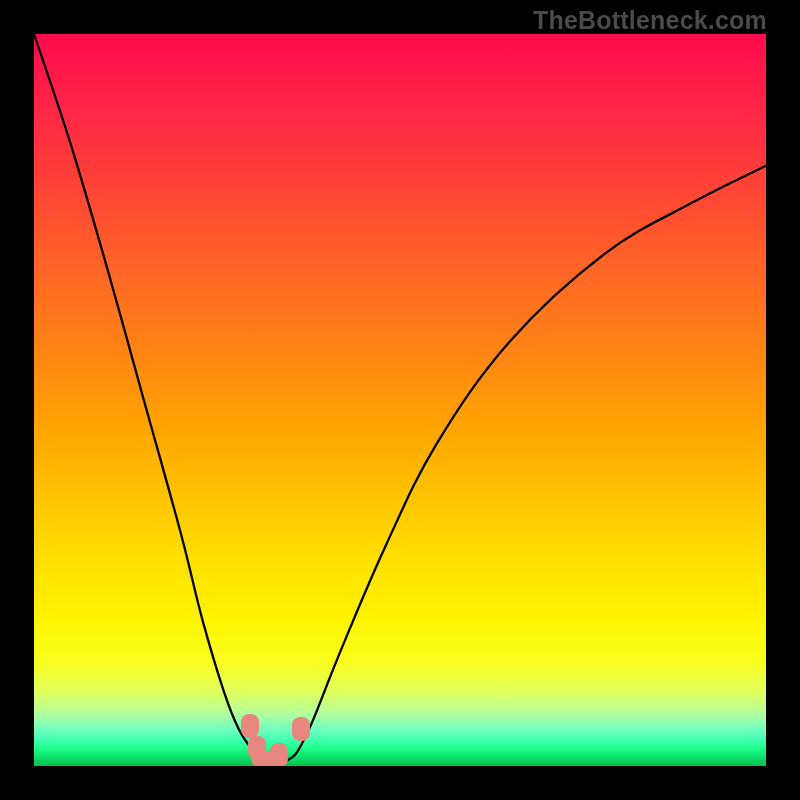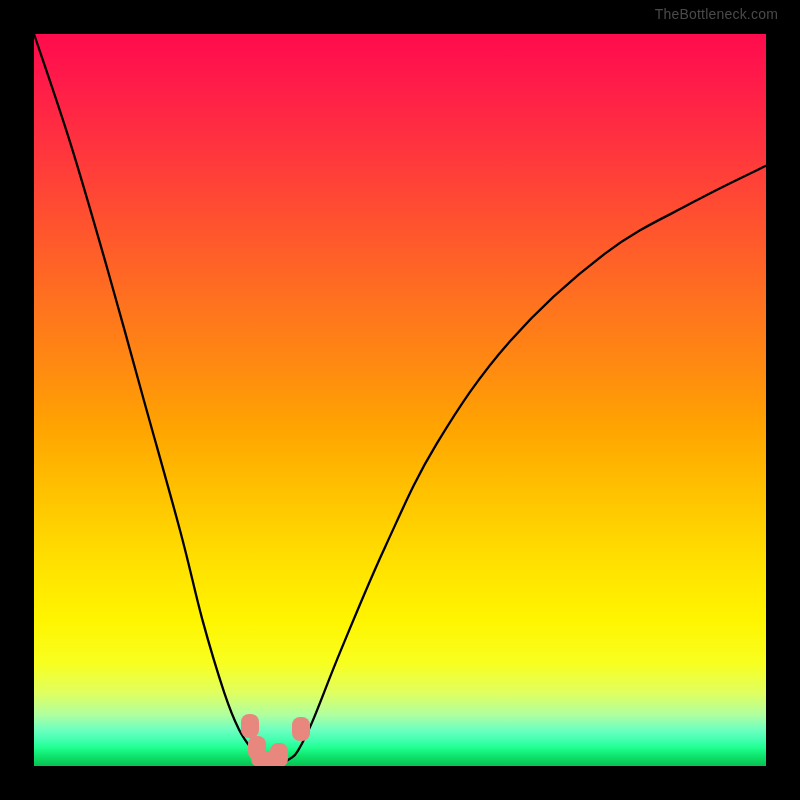--- a/index.html
+++ b/index.html
@@ -44,24 +44,24 @@
       #40ffb0 96.5%,
       #20ff90 97.5%,
       #10e870 98.5%,
       #08c050 100%
     );
   }
   
   .watermark {
     position: absolute;
     top: 6px;
-    right: 22px;
+    right: 33px;
     color: #4a4a4a;
-    font-size: 14px;
-    font-weight: 400;
+    font-size: 25px;
+    font-weight: 700;
     letter-spacing: 0.2px;
   }
   
   svg.curve {
     position: absolute;
     top: 0; left: 0;
     width: 100%; height: 100%;
   }
   
   .bump {

